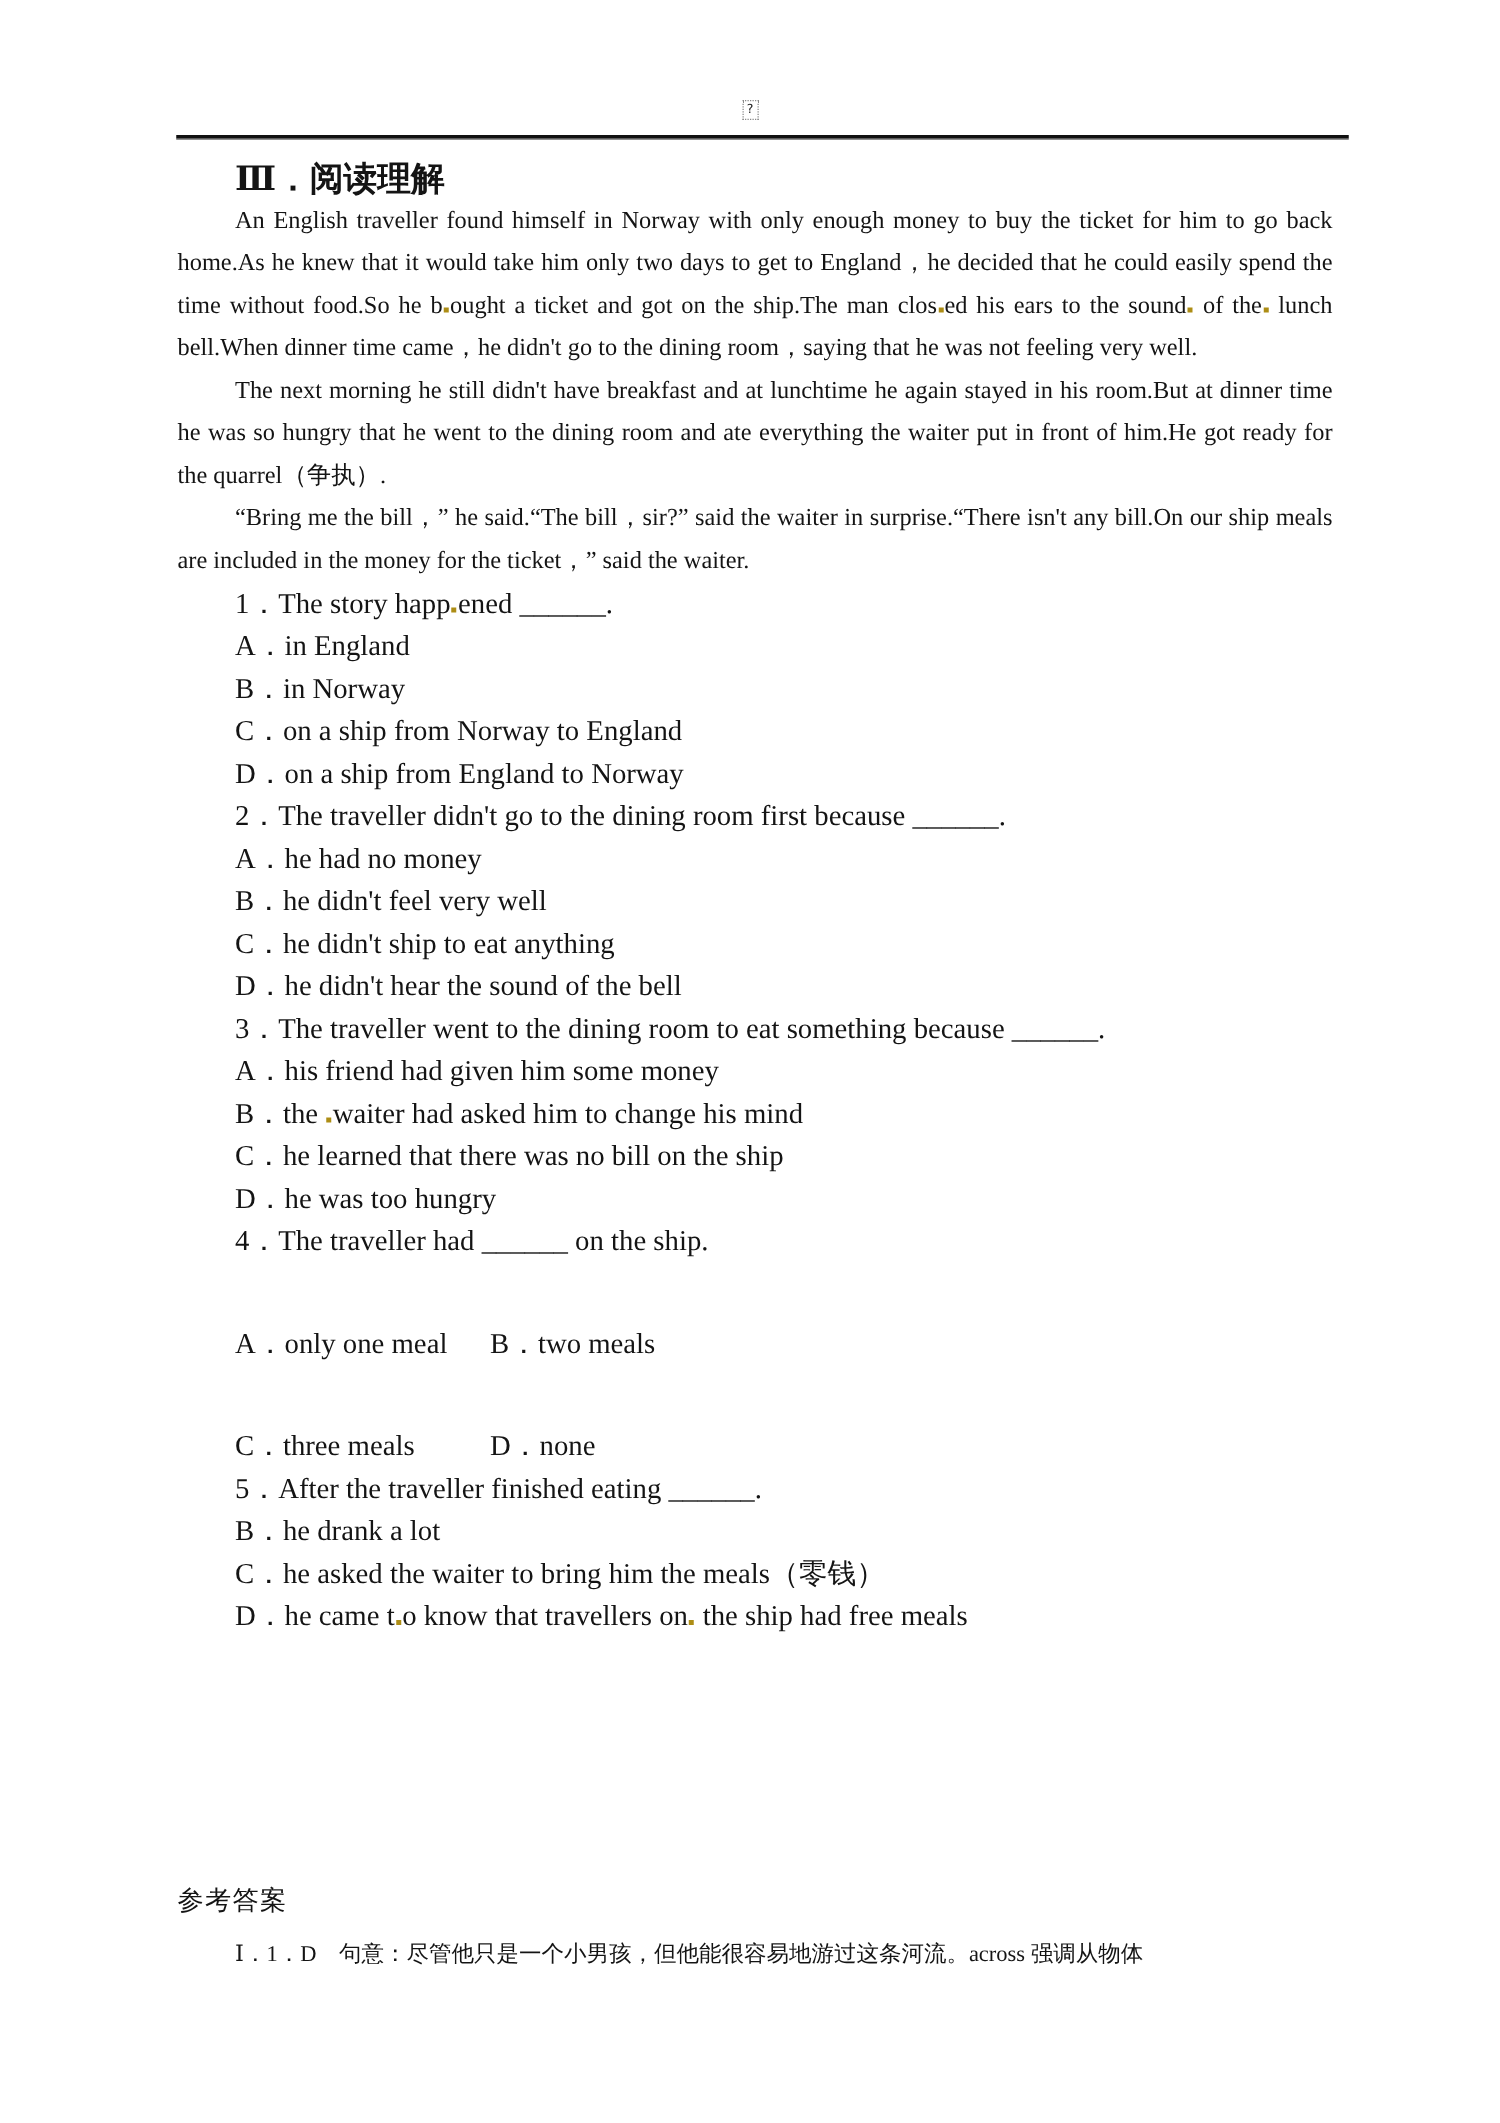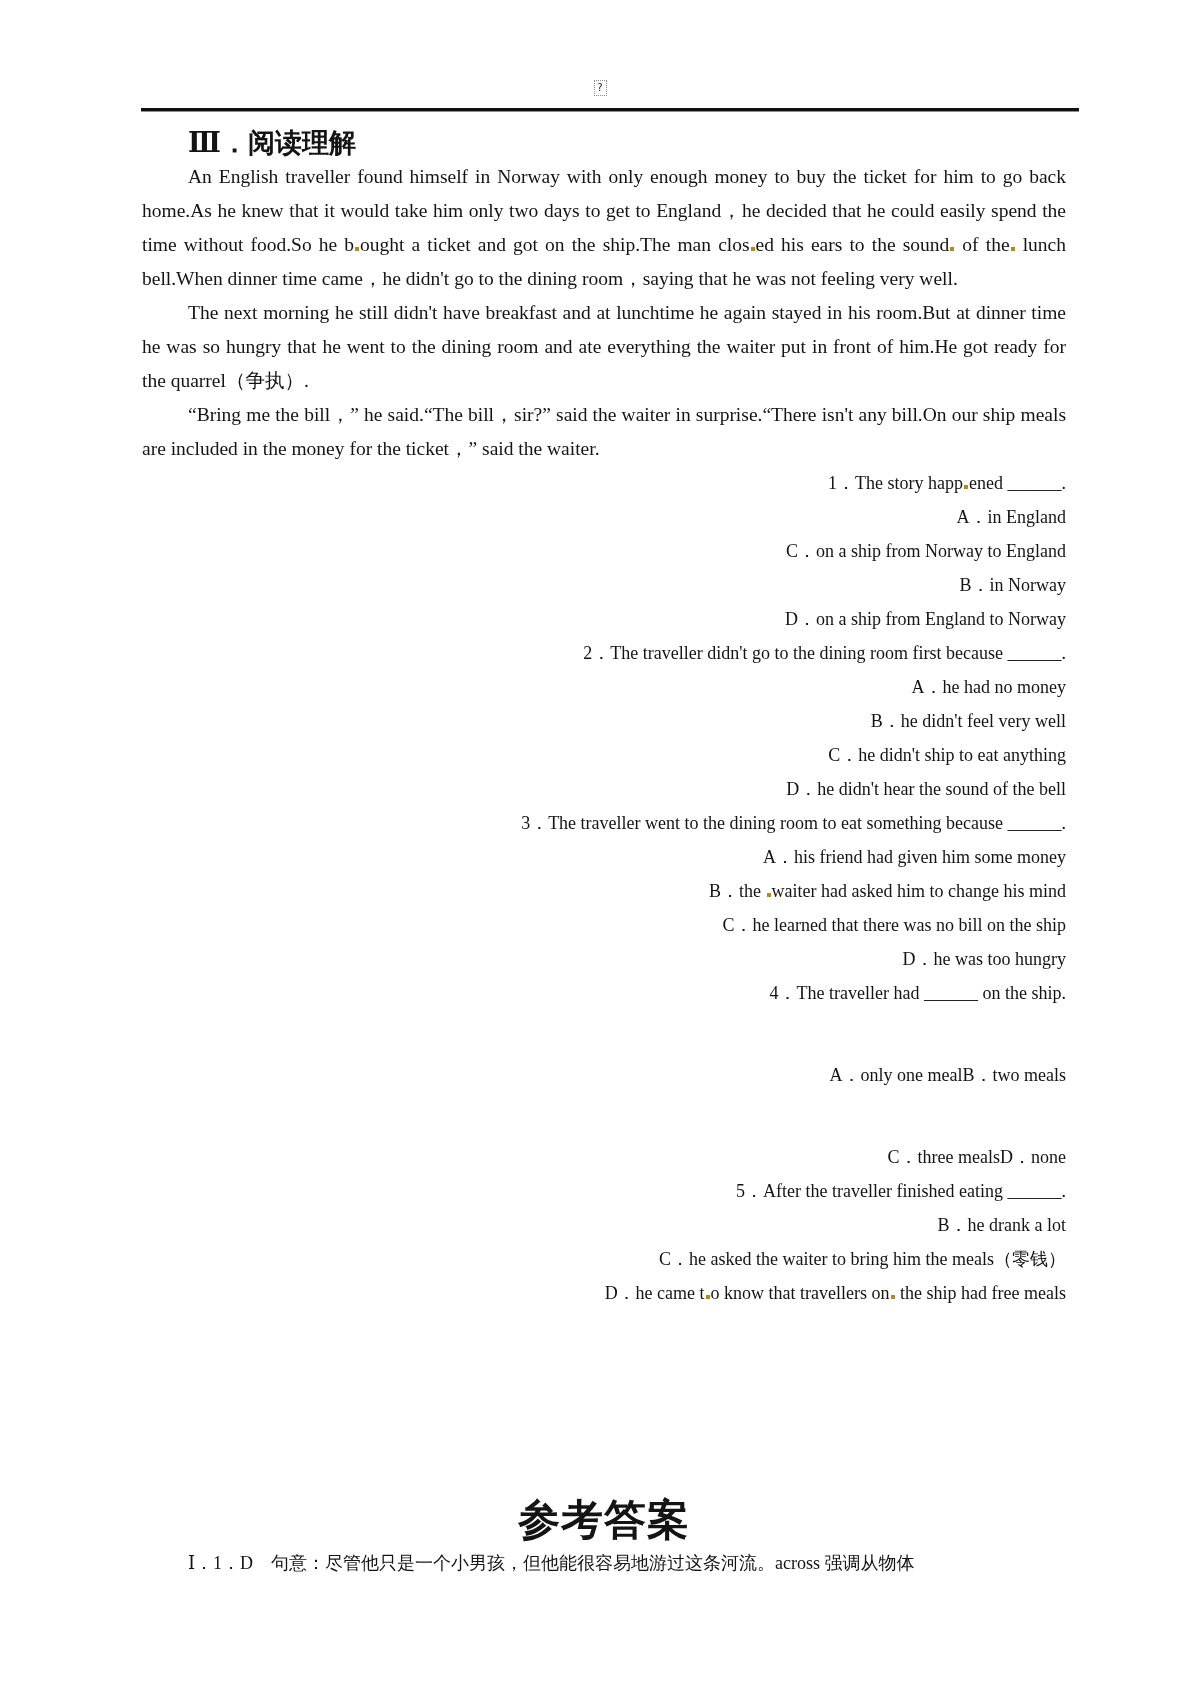--- a/index.html
+++ b/index.html
@@ -34,38 +34,37 @@
     font-size:27px; line-height:34px;
     font-weight:bold;
   }
   p.para {
     margin:0;
     font-size:19.5px; line-height:34px;
     text-align:justify;
     text-indent:46px;
   }
   .qline {
-    font-size:18px; line-height:34px;
+    font-size:23px; line-height:34px;
     padding-left:46px;
     white-space:nowrap;
-    text-align:right;
   }
   .col1 { display:inline-block; width:204px;margin-top:48px; }
   .dot {
     display:inline-block;
     width:4px; height:4px;
     background:#ad8d15;
     vertical-align:0px;
     margin:0 1px;
   }
   .ans-heading {
     margin:190px 0 0 0;
-    text-align:center;
-    font-size:42px; line-height:40px;
-    font-weight:bold;
+    text-align:left;
+    font-size:21px; line-height:40px;
+    font-weight:normal;
     letter-spacing:1px;
   }
   .ans-line {
     margin:6px 0 0 0;
     padding-left:46px;
     font-size:18px; line-height:34px;
   }
 </style>
 </head>
 <body>
@@ -80,22 +79,22 @@
   <div class="content">
 
     <h3 class="sec-heading">Ⅲ．阅读理解</h3>
 
     <p class="para">An English traveller found himself in Norway with only enough money to buy the ticket for him to go back home.As he knew that it would take him only two days to get to England，he decided that he could easily spend the time without food.So he b<span class="dot"></span>ought a ticket and got on the ship.The man clos<span class="dot"></span>ed his ears to the sound<span class="dot"></span> of the<span class="dot"></span> lunch bell.When dinner time came，he didn't go to the dining room，saying that he was not feeling very well.</p>
     <p class="para">The next morning he still didn't have breakfast and at lunchtime he again stayed in his room.But at dinner time he was so hungry that he went to the dining room and ate everything the waiter put in front of him.He got ready for the quarrel（争执）.</p>
     <p class="para">“Bring me the bill，” he said.“The bill，sir?” said the waiter in surprise.“There isn't any bill.On our ship meals are included in the money for the ticket，” said the waiter.</p>
 
     <div class="qline">1．The story happ<span class="dot"></span>ened ______.</div>
     <div class="qline">A．in England</div>
+    <div class="qline">B．in Norway</div>
     <div class="qline">C．on a ship from Norway to England</div>
-    <div class="qline">B．in Norway</div>
     <div class="qline">D．on a ship from England to Norway</div>
 
     <div class="qline">2．The traveller didn't go to the dining room first because ______.</div>
     <div class="qline">A．he had no money</div>
     <div class="qline">B．he didn't feel very well</div>
     <div class="qline">C．he didn't ship to eat anything</div>
     <div class="qline">D．he didn't hear the sound of the bell</div>
 
     <div class="qline">3．The traveller went to the dining room to eat something because ______.</div>
     <div class="qline">A．his friend had given him some money</div>

